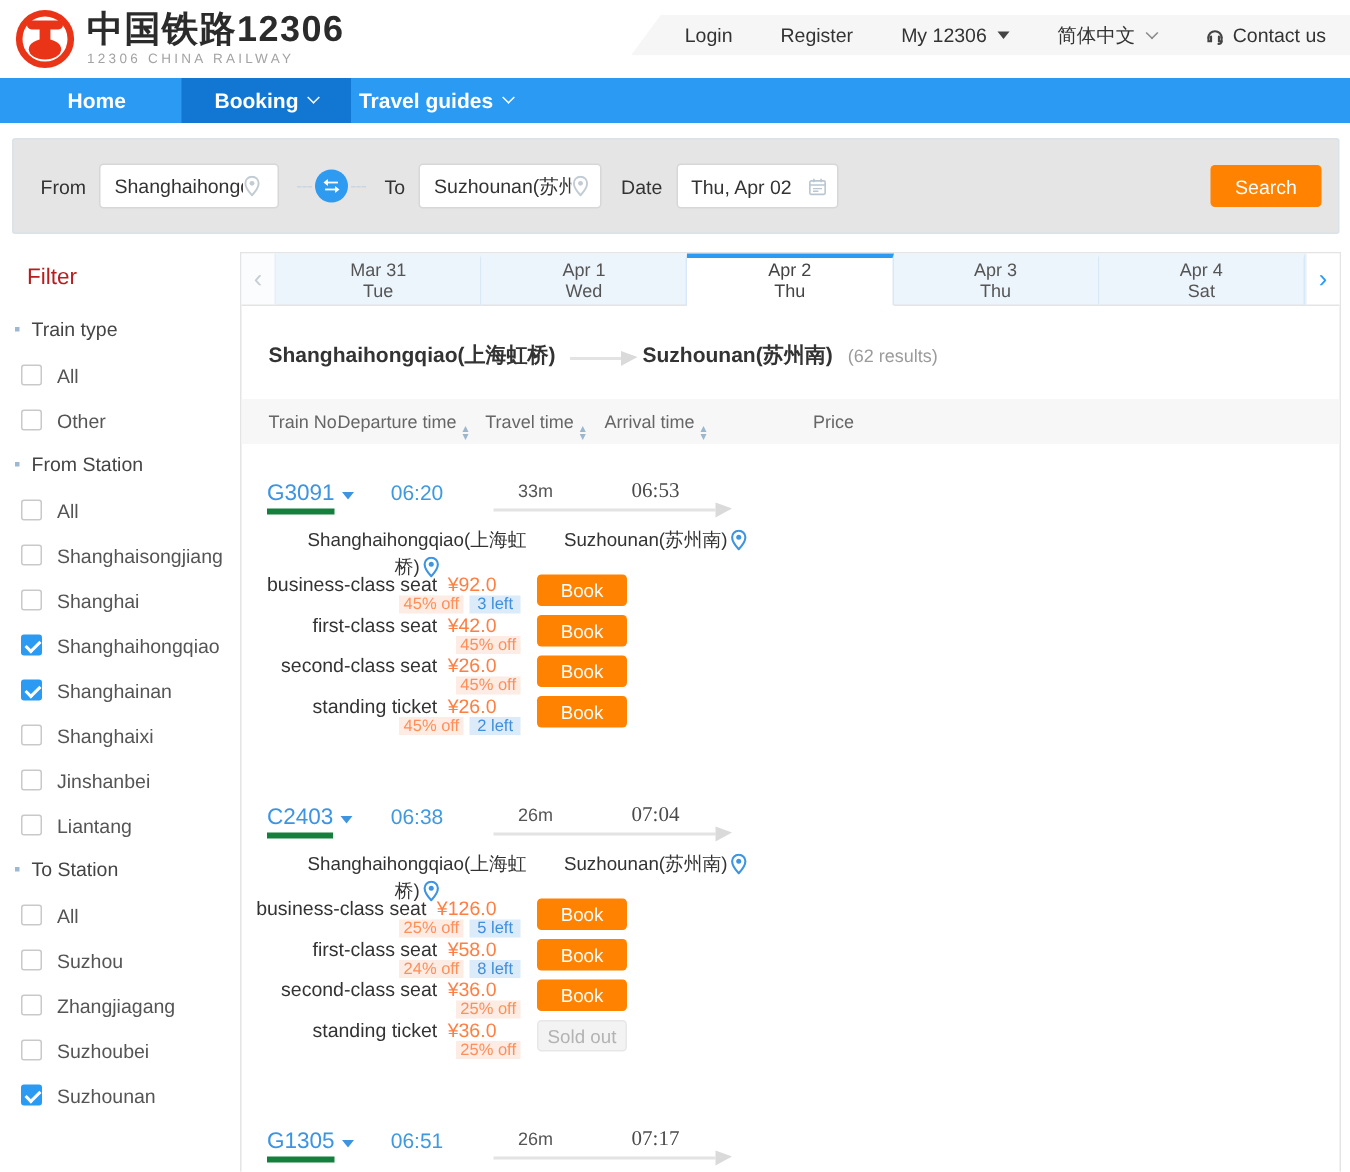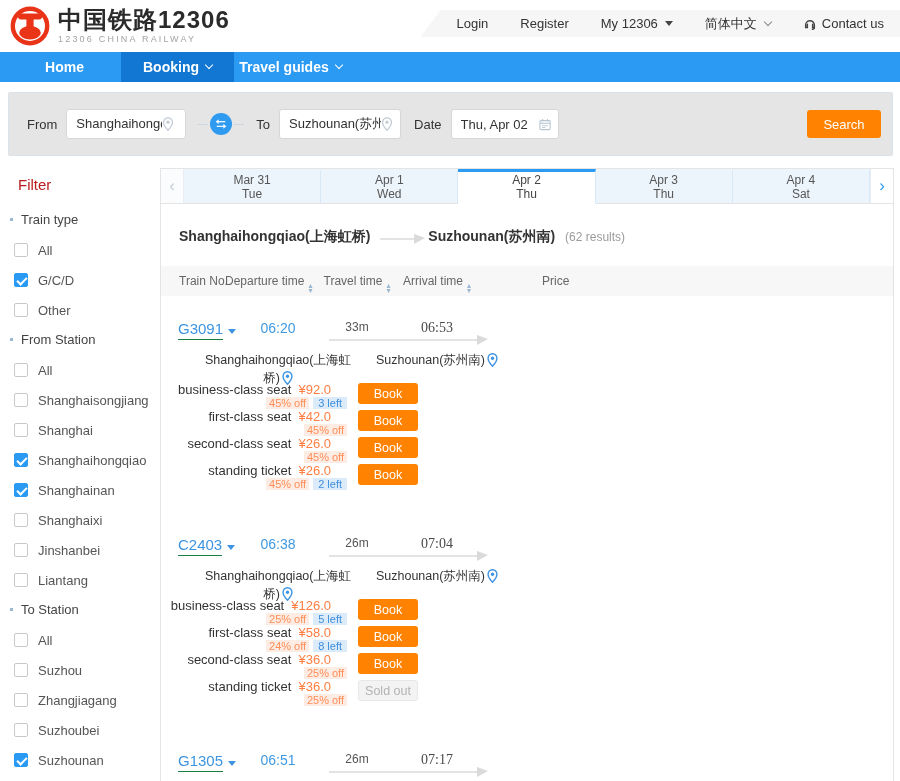--- a/index.html
+++ b/index.html
@@ -90,21 +90,21 @@
   .c-no { left:18px; } .c-dep { left:64px; width:120px; text-align:left; }
   .c-dur { left:146px; width:100px; text-align:center; }
   .c-arr { left:216px; width:120px; text-align:center; } .c-price { left:381px; }
   .sort { display:inline-flex; flex-direction:column; margin-left:4px; vertical-align:-3px;
     font-size:8px; line-height:5px; color:#9bb7cf; }
 
   
   .train { margin-top:22px; margin-bottom:44px; }
   .train-main { position:relative; height:64px; }
   .t-no { position:absolute; left:17px; top:2px; font-size:15px; }
-  .t-no a { color:#3d94e2; text-decoration:none; border-bottom:1px solid #15803d; padding-bottom:2px; }
+  .t-no a { color:#3d94e2; text-decoration:none; border-bottom:4px solid #15803d; padding-bottom:2px; }
   .t-no .tcaret { display:inline-block; width:0; height:0; border-left:4px solid transparent;
     border-right:4px solid transparent; border-top:5px solid #3d94e2; margin-left:5px; }
   .t-dep { position:absolute; left:42px; width:150px; text-align:center; }
   .t-arr { position:absolute; left:196px; width:160px; text-align:center; }
   .t-time { font-size:14px; line-height:20px; }
   .t-dep .t-time { color:#3f99e1; } .t-arr .t-time { color:#4a4a4a;font-family:Liberation Serif, serif; }
   .t-station { font-size:12.5px; color:#333; margin-top:13px; line-height:18px; }
   .t-station svg { vertical-align:-3px; margin-left:2px; cursor:pointer; }
   .t-dur { position:absolute; left:146px; width:100px; top:2px; text-align:center;
     font-size:12px; color:#555; }
@@ -226,24 +226,20 @@
 <div class="content">
   <aside>
     <div class="filter-title">Filter</div>
     <div id="filter-sections">
         <div class="f-sec-title">Train type</div>
         <div class="f-opt">
           <span class="cb"></span>
           <span>All</span>
         </div>
         <div class="f-opt">
-          <span class="cb checked"></span>
-          <span>G/C/D</span>
-        </div>
-        <div class="f-opt">
           <span class="cb"></span>
           <span>Other</span>
         </div>
         <div class="f-sec-title">From Station</div>
         <div class="f-opt">
           <span class="cb"></span>
           <span>All</span>
         </div>
         <div class="f-opt">
           <span class="cb"></span>

